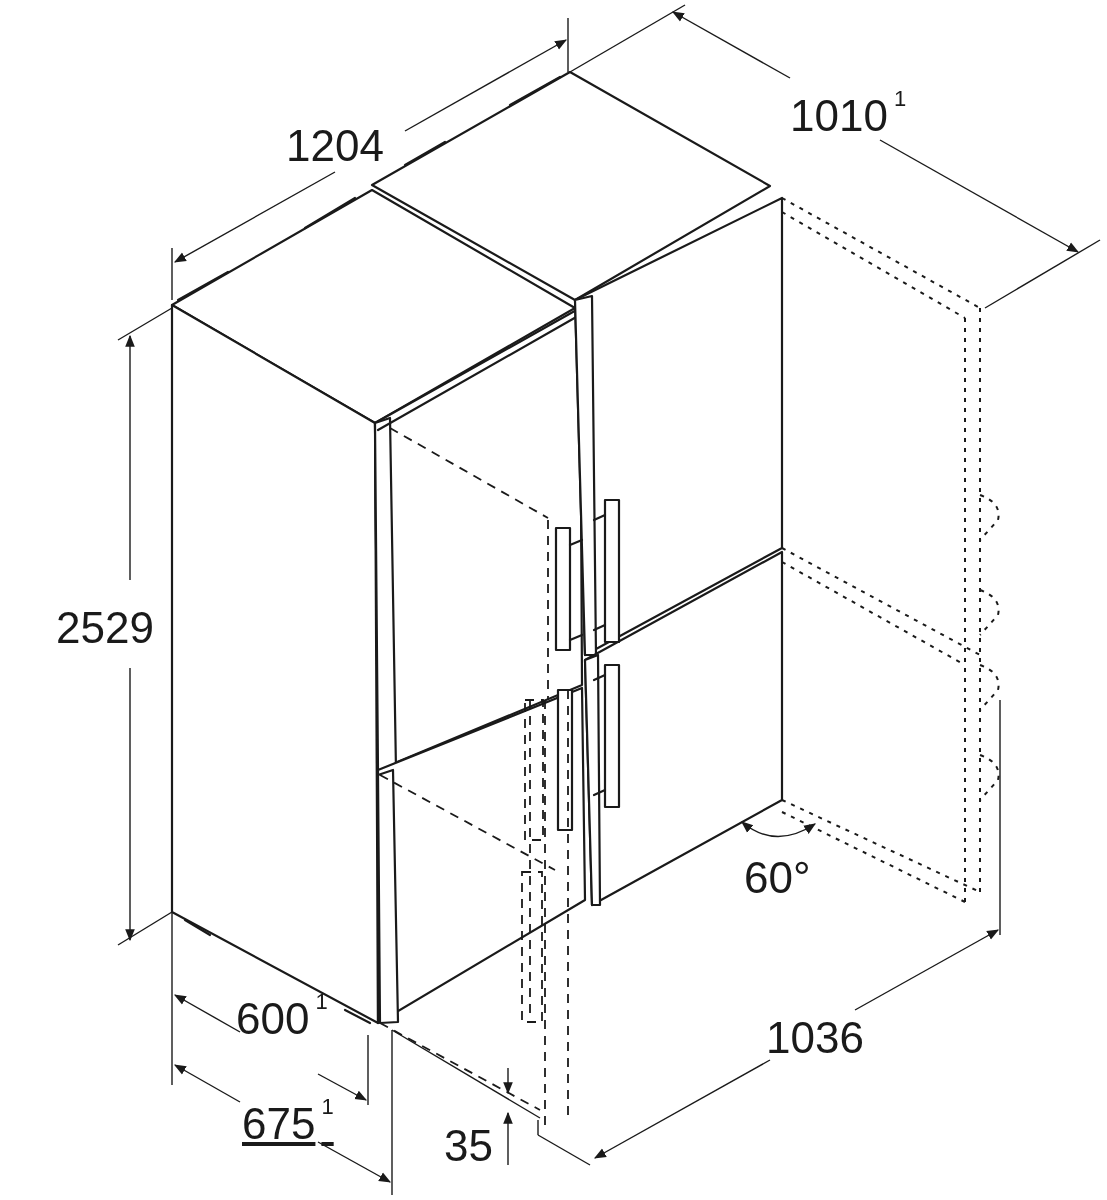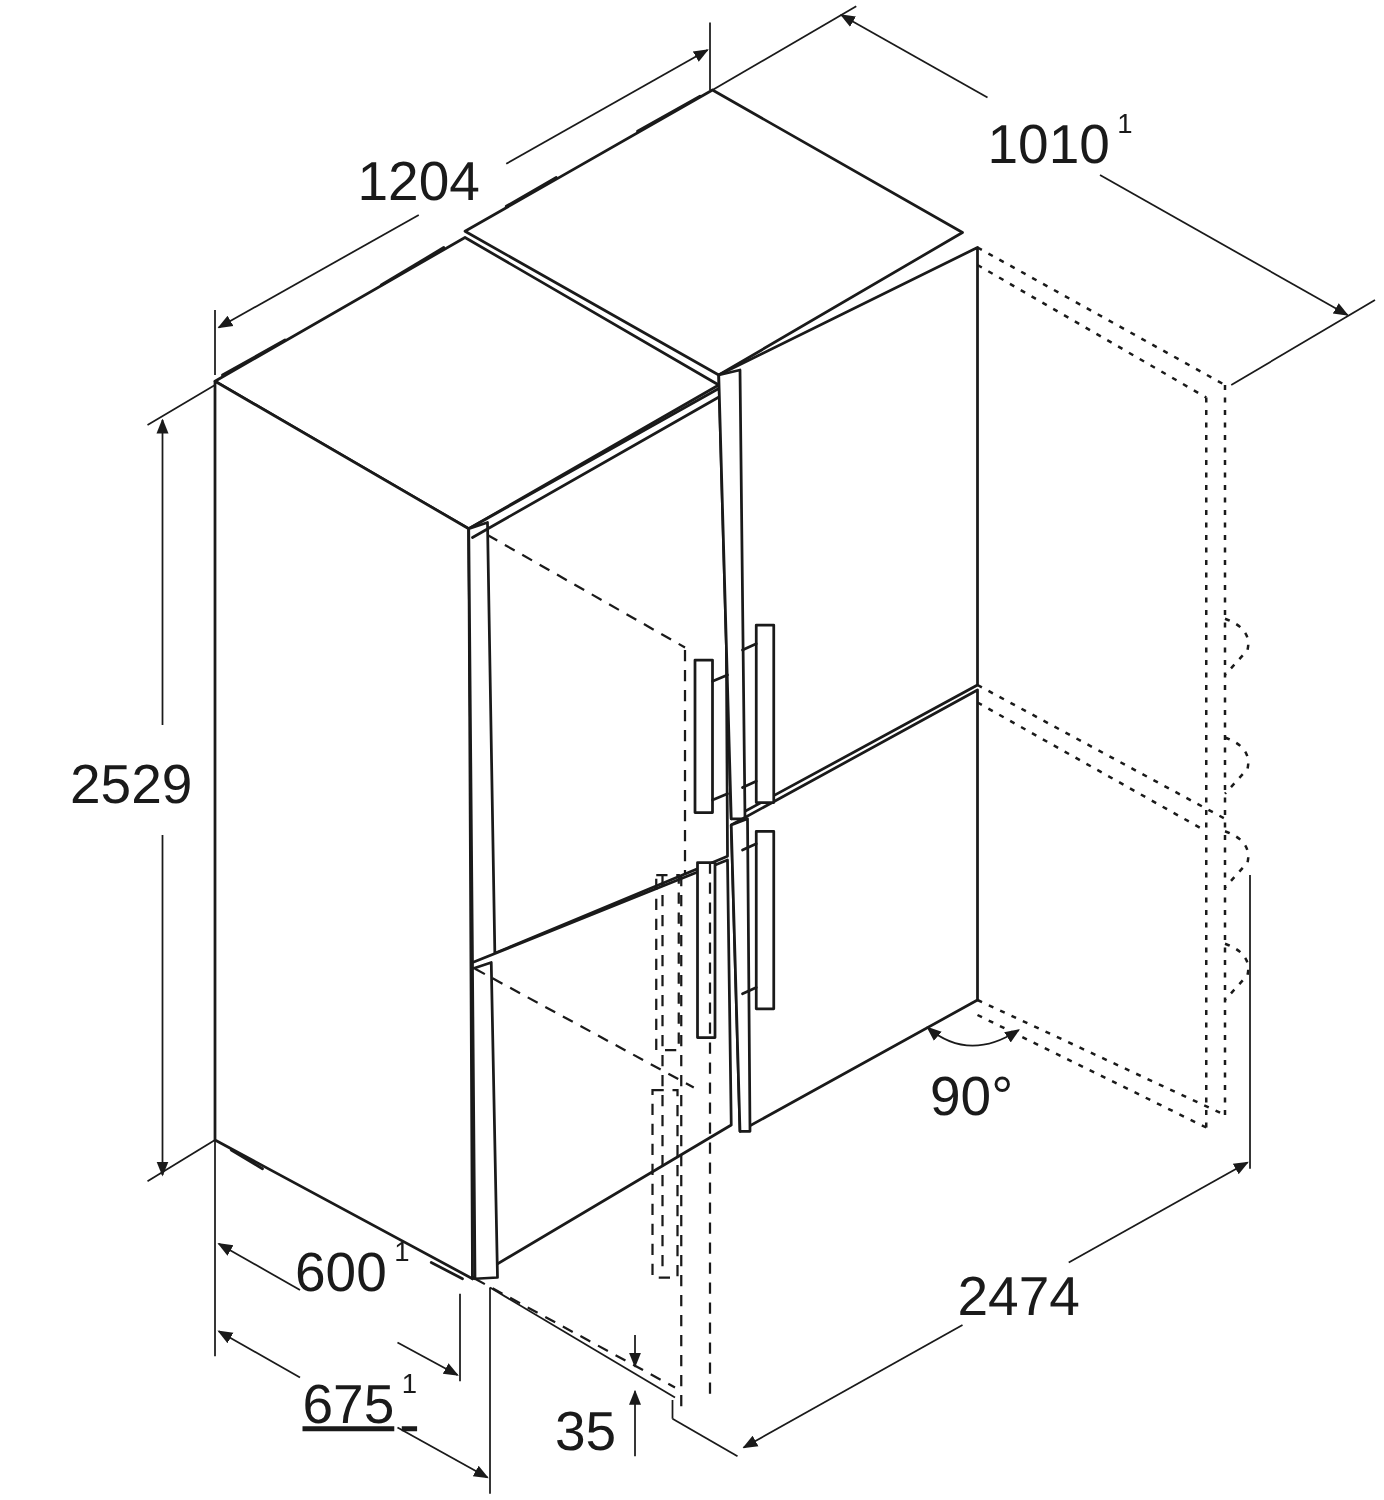--- a/index.html
+++ b/index.html
@@ -181,20 +181,20 @@
 
   <div class="dim-label" style="left:242px; top:1102px;text-decoration:underline;">
     <span>675</span><sup>1</sup>
   </div>
 
   <div class="dim-label" style="left:444px; top:1124px;text-align:center;">
     <span>35</span>
   </div>
 
   <div class="dim-label" style="left:766px; top:1016px;">
-    <span>2474</span>
+    <span>1036</span>
   </div>
 
   <div class="dim-label" style="left:744px; top:856px;">
-    <span>90°</span>
+    <span>60°</span>
   </div>
 
 </div>
 
 </body></html>

